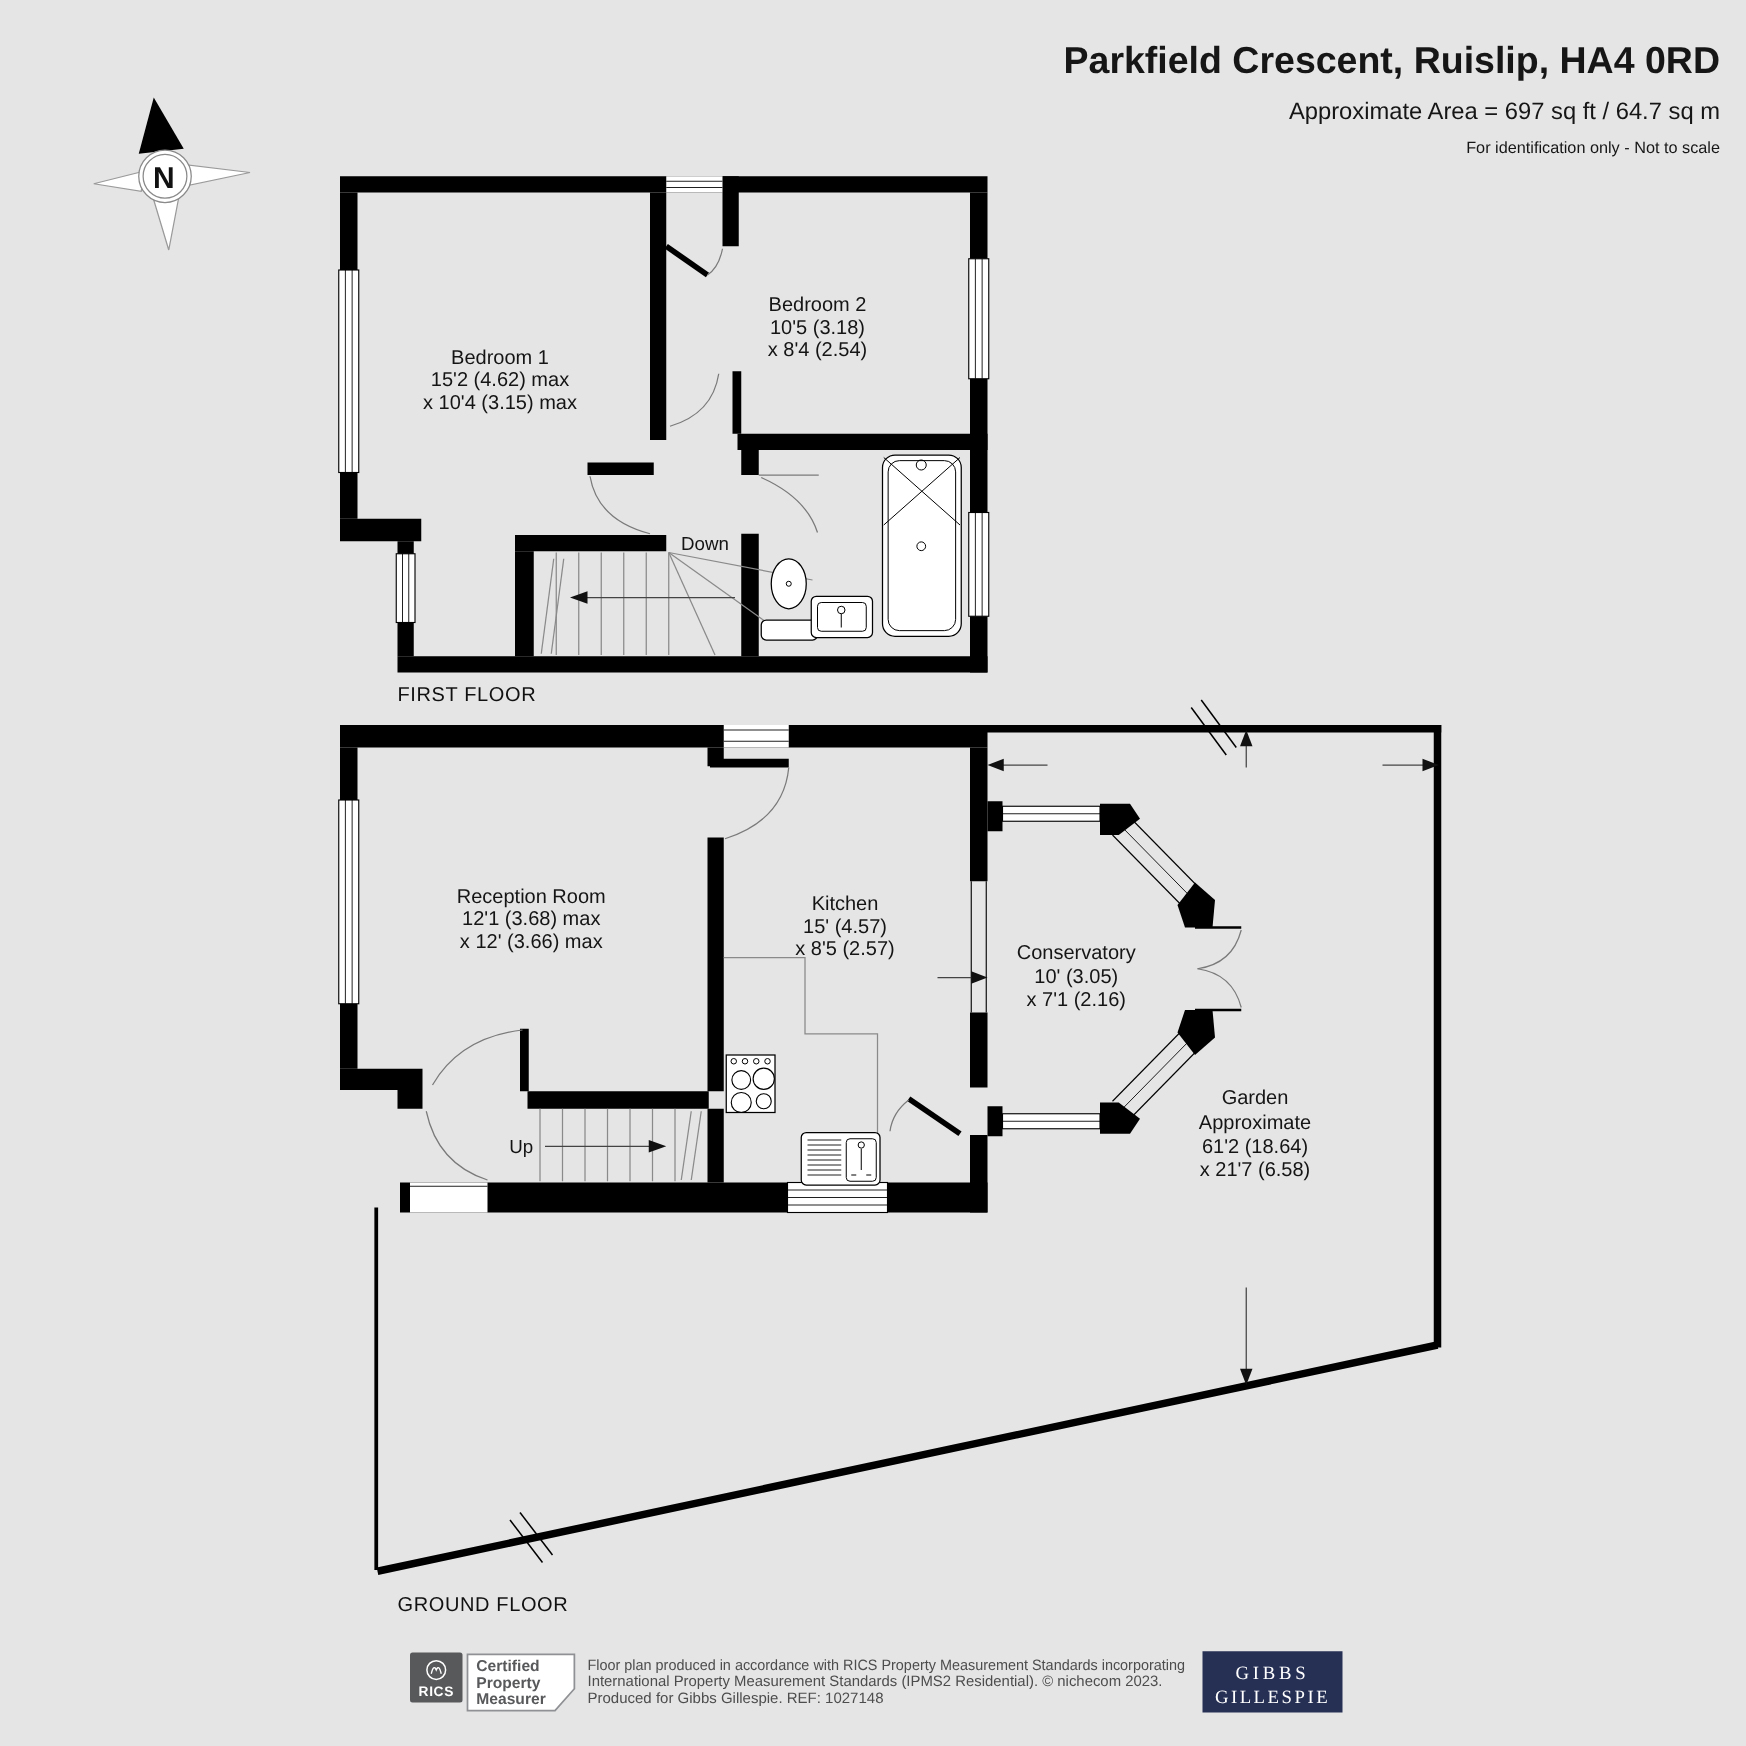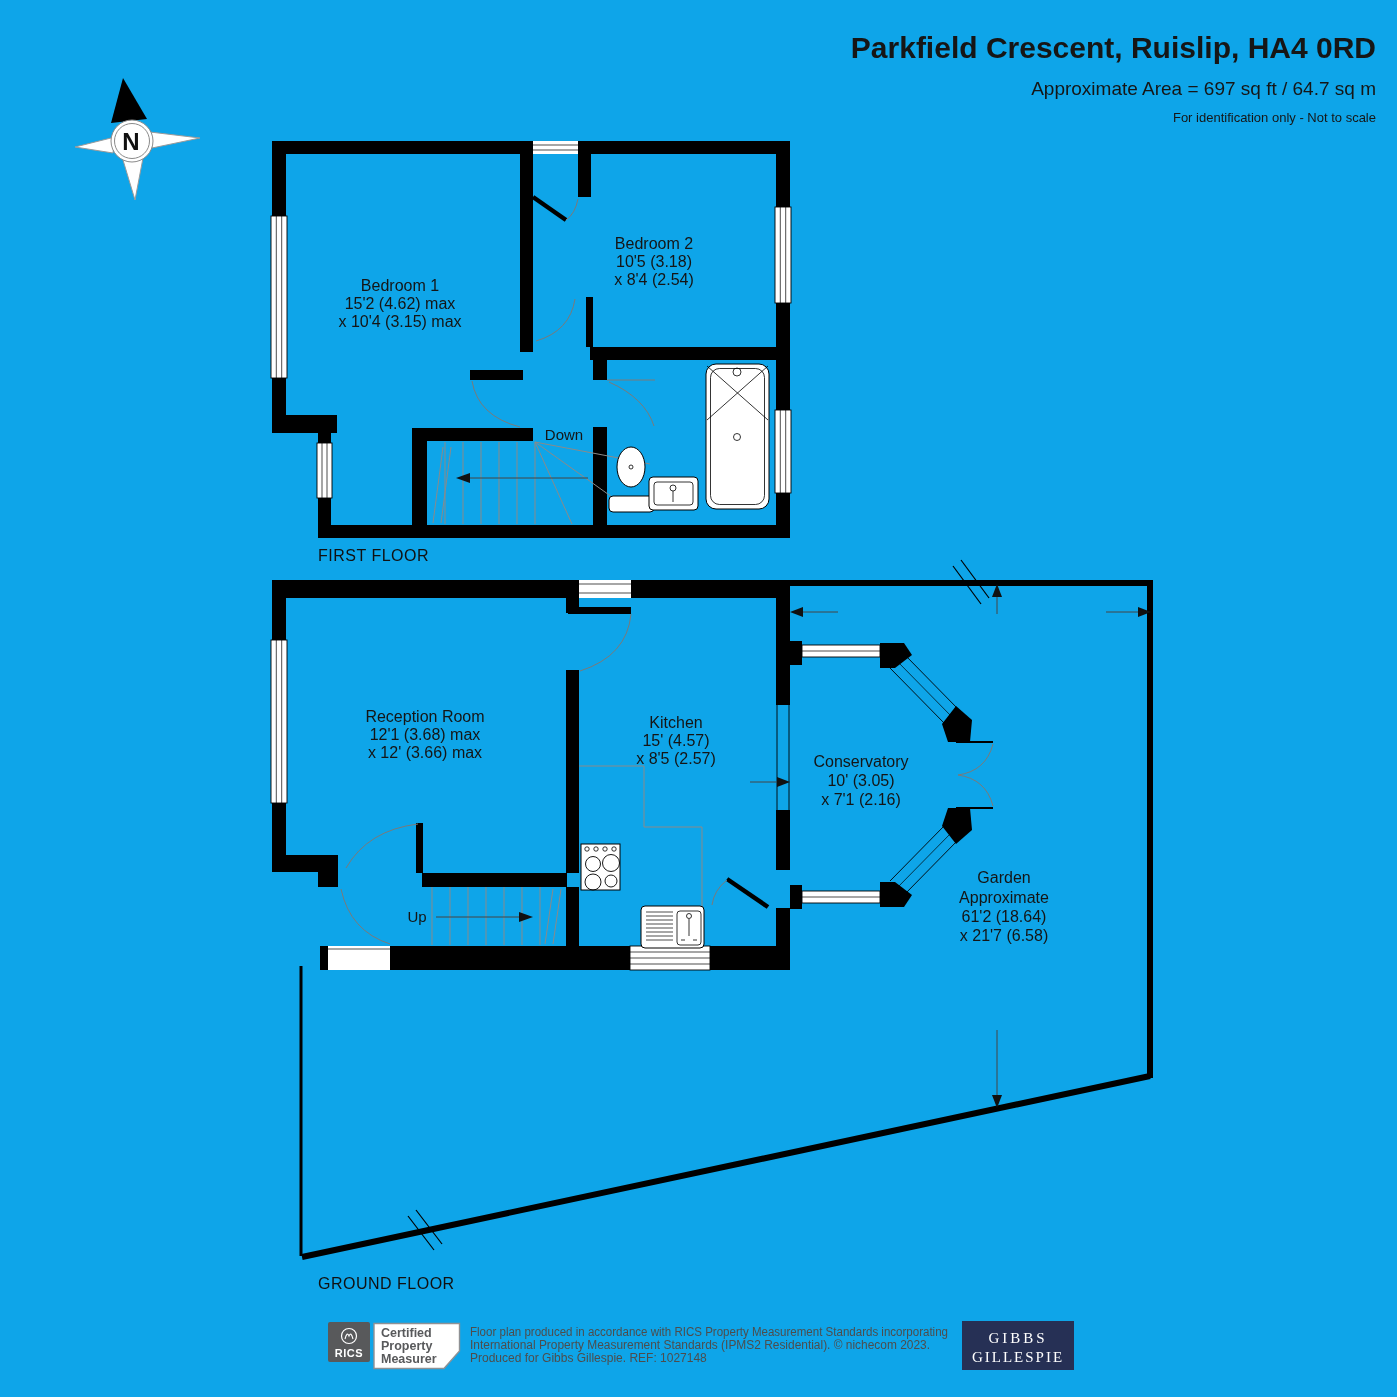--- a/index.html
+++ b/index.html
@@ -1,16 +1,16 @@
 <!DOCTYPE html>
 <html><head>
 <meta charset="utf-8">
 <style>
   html,body{margin:0;padding:0;background:#fff;}
-  #page{position:relative;width:1397px;height:1397px;background:#0ea5e9;overflow:hidden;
+  #page{position:relative;width:1397px;height:1397px;background:#e5e5e5;overflow:hidden;
         font-family:"Liberation Sans",sans-serif;}
   svg{position:absolute;left:0;top:0;}
   .wall{fill:#000;}
   .win{fill:#fff;stroke:#000;stroke-width:0.9;}
   .thin{stroke:#000;stroke-width:0.9;fill:none;}
   .hair{stroke:#000;stroke-width:0.7;fill:none;}
   .door{stroke:#7a7a7a;stroke-width:1;fill:none;}
   .stair{stroke:#8a8a8a;stroke-width:1;fill:none;}
   .dim{stroke:#444;stroke-width:1;fill:none;}
   .dimhead{fill:#111;}

